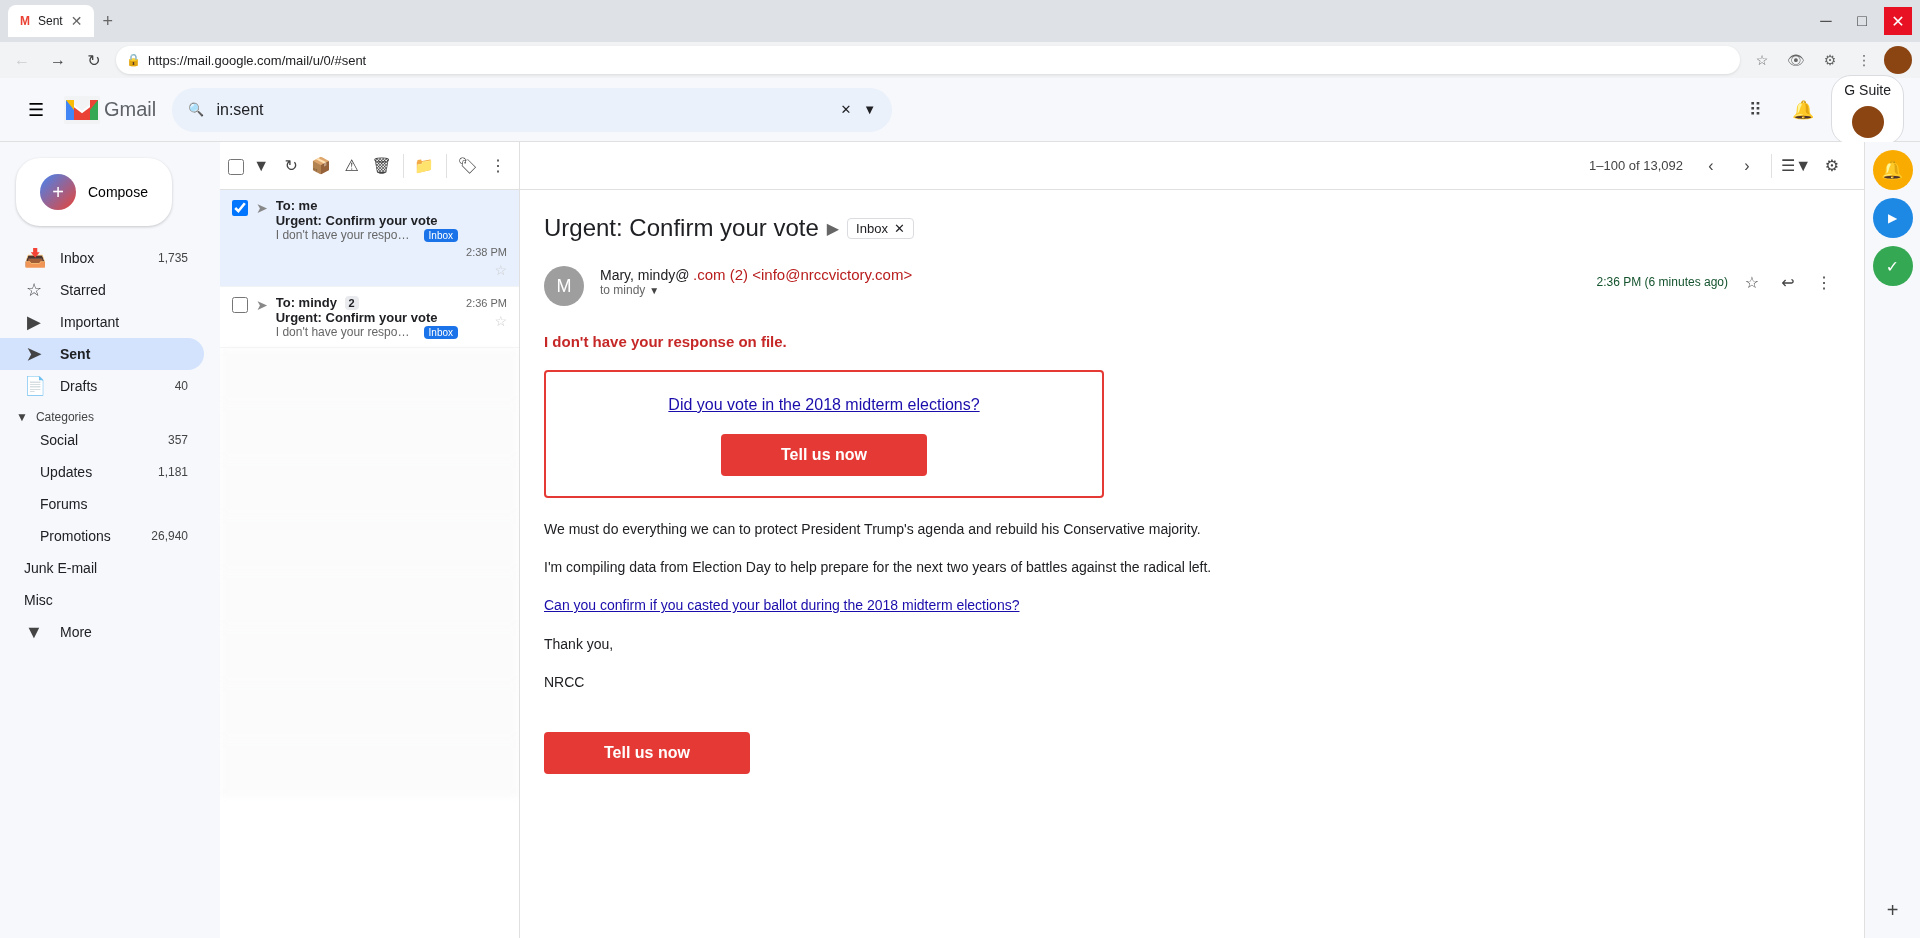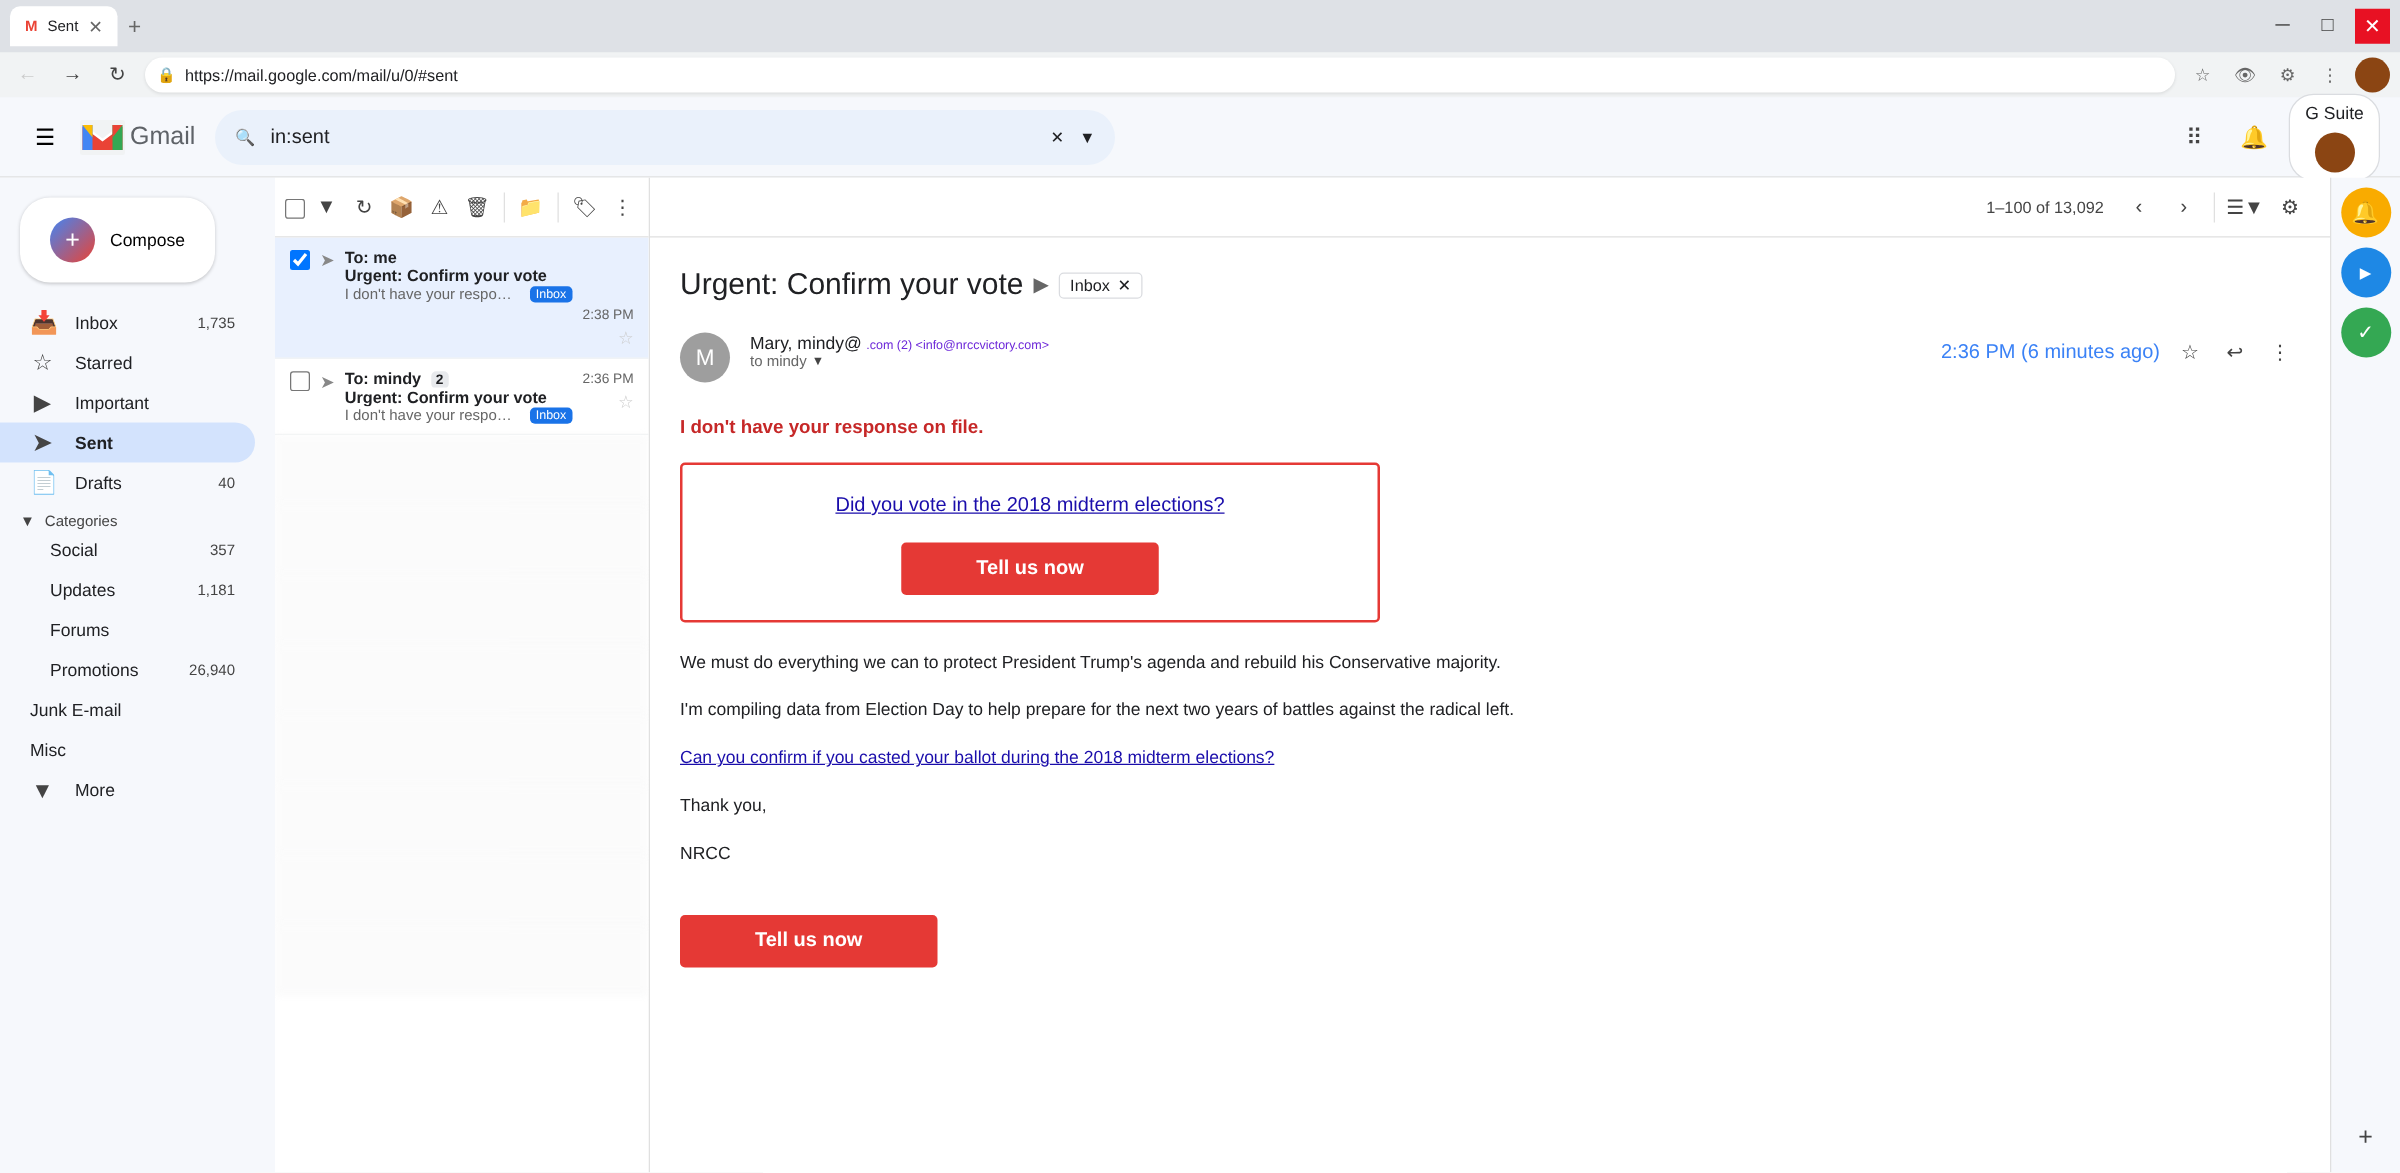--- a/index.html
+++ b/index.html
@@ -397,21 +397,21 @@
       display: flex;
       align-items: center;
       justify-content: center;
       color: white;
       font-size: 18px;
       flex-shrink: 0;
     }
     .sender-info { flex: 1; }
     .sender-name { font-size: 14px; font-weight: 500; }
     .sender-email { font-size: 12px; color: #666; }
-    .email-timestamp { font-size: 16px; color: #3b82f6; margin-left: auto; }
+    .email-timestamp { font-size: 12px; color: #14532d; margin-left: auto; }
     .email-actions { display: flex; gap: 4px; }
     .email-action-btn {
       width: 32px; height: 32px;
       border-radius: 50%;
       border: none;
       background: none;
       cursor: pointer;
       display: flex;
       align-items: center;
       justify-content: center;
@@ -735,21 +735,21 @@
             <span>Inbox</span>
             <span class="label-badge-x">✕</span>
           </div>
         </div>
 
         <div class="email-sender-row">
           <div class="sender-avatar">M</div>
           <div class="sender-info">
             <div>
               <span class="sender-name">Mary, mindy@</span>
-              <span style="font-size:10px; color:#6d28d9;">.com (2) &lt;info@nrccvictory.com&gt;</span>
+              <span style="font-size:15px; color:#b91c1c;">.com (2) &lt;info@nrccvictory.com&gt;</span>
             </div>
             <div style="display:flex;align-items:center;gap:4px;">
               <span class="sender-email">to mindy</span>
               <span style="font-size:10px; color:#444;">▼</span>
             </div>
           </div>
           <div style="display:flex;align-items:center;gap:8px;margin-left:auto;">
             <span class="email-timestamp">2:36 PM (6 minutes ago)</span>
             <div class="email-actions">
               <button class="email-action-btn">☆</button>

